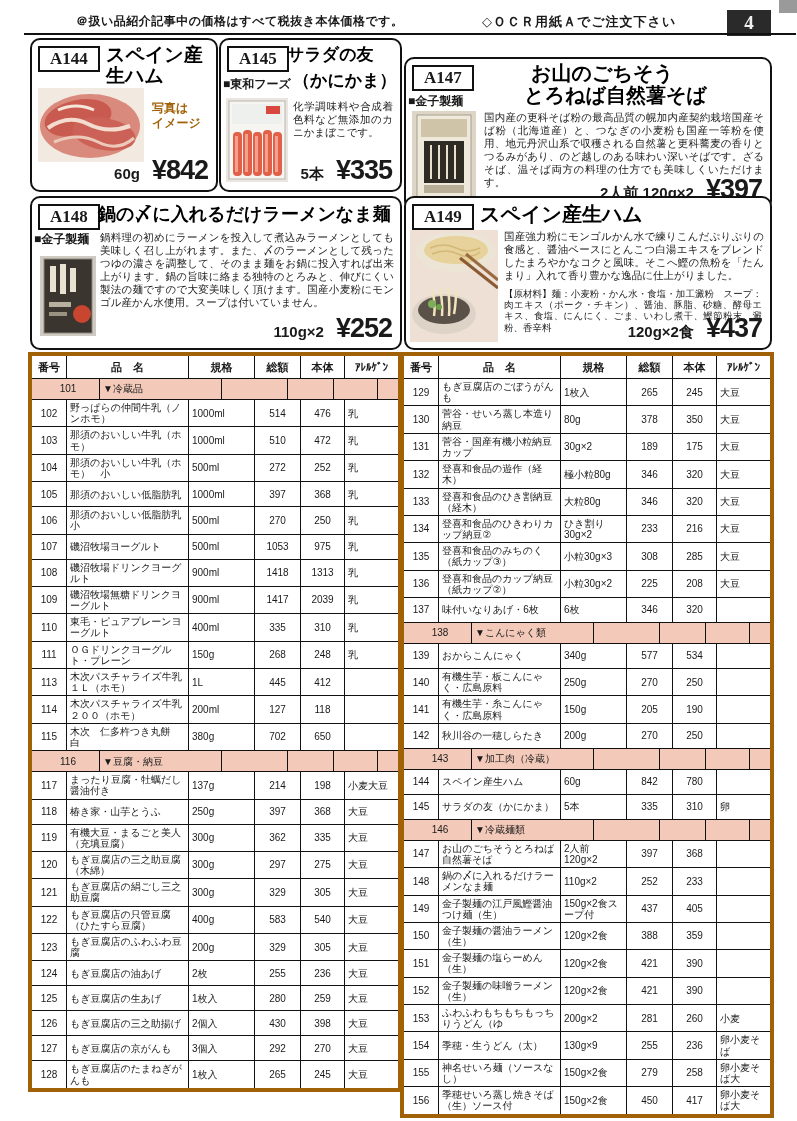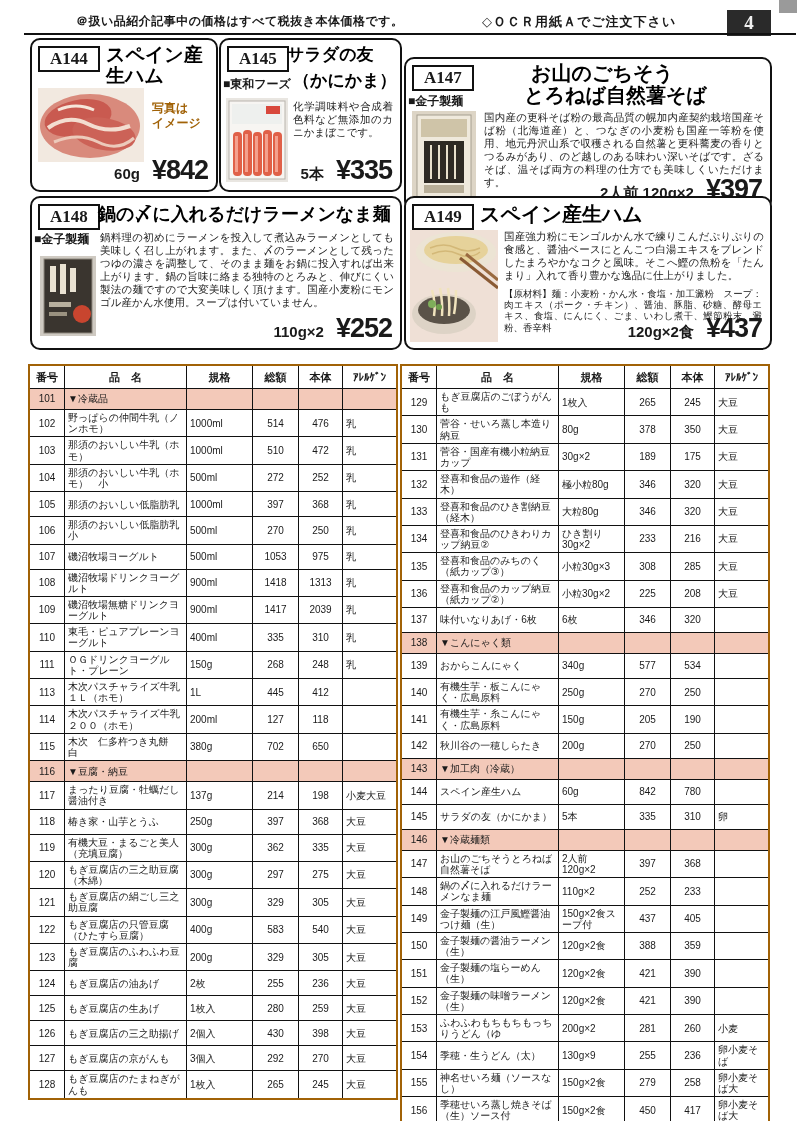--- a/index.html
+++ b/index.html
@@ -31,33 +31,33 @@
   .card-title{position:absolute;font-weight:900;color:#000;line-height:1.08;letter-spacing:0;}
   .desc{position:absolute;font-size:10.5px;line-height:1.24;text-align:justify;}
   .photo-note{position:absolute;font-size:12px;color:#a16207;font-weight:bold;line-height:1.25;font-family:Liberation Mono, monospace;}
   .price-row{position:absolute;right:8px;bottom:4px;display:flex;align-items:baseline;white-space:nowrap;}
   .spec{font-size:15px;font-weight:bold;margin-right:12px;}
   .price{font-size:27px;font-weight:700;letter-spacing:-1px;}
   .photo{position:absolute;overflow:hidden;}
   .photo svg{display:block;}
 
   
-  .otable{position:absolute;top:364px;width:366px;border:2px solid #a16207;background:#fff;}
+  .otable{position:absolute;top:352px;width:366px;border:4px solid #a16207;background:#fff;}
   #table-left{left:28px;}
   #table-right{left:400px;}
   .trow{display:grid;grid-template-columns:34px 122px 66px 46px 44px 1fr;border-top:1px solid #111;}
   .trow:first-child{border-top:none;}
   .trow>div{border-left:1px solid #111;padding:2px 3px;font-size:10px;line-height:1.12;
     display:flex;align-items:center;min-height:24px;box-sizing:border-box;}
   .trow>div:first-child{border-left:none;}
   .thead>div{font-size:11px;font-weight:bold;justify-content:center;min-height:22px;}
   .c-no{justify-content:center;}
   .c-total,.c-body{justify-content:center;}
   .section{background:#f3c9b9;border-top:1.5px solid #111;}
-  .section>div{min-height:20px;}
+  .section>div{min-height:20px;margin-left:33px;}
 
   
   .ph-bg{width:100%;height:100%;}
 </style>
 </head>
 <body>
 
 <div class="hdr-left">＠扱い品紹介記事中の価格はすべて税抜き本体価格です。</div>
 <div class="hdr-right">◇ＯＣＲ用紙Ａでご注文下さい</div>
 <div class="page-num">4</div>

